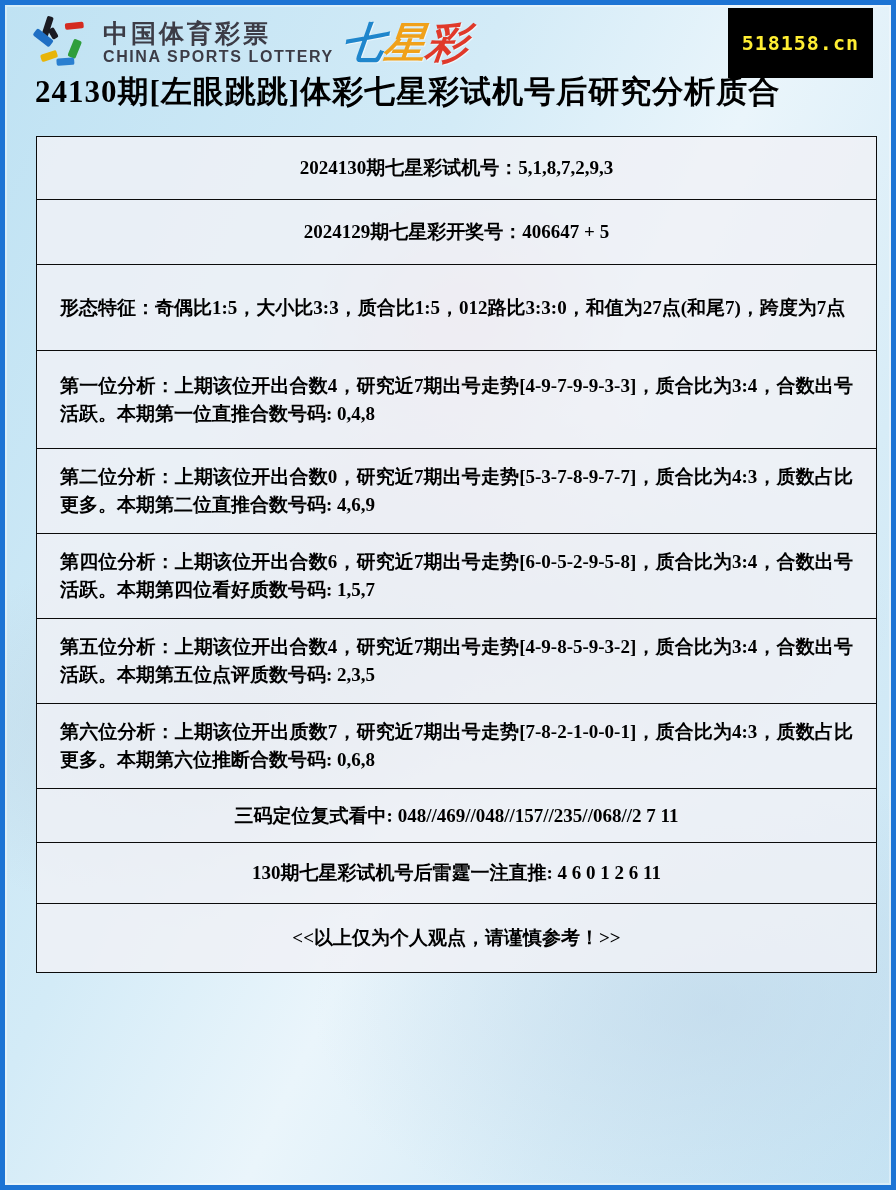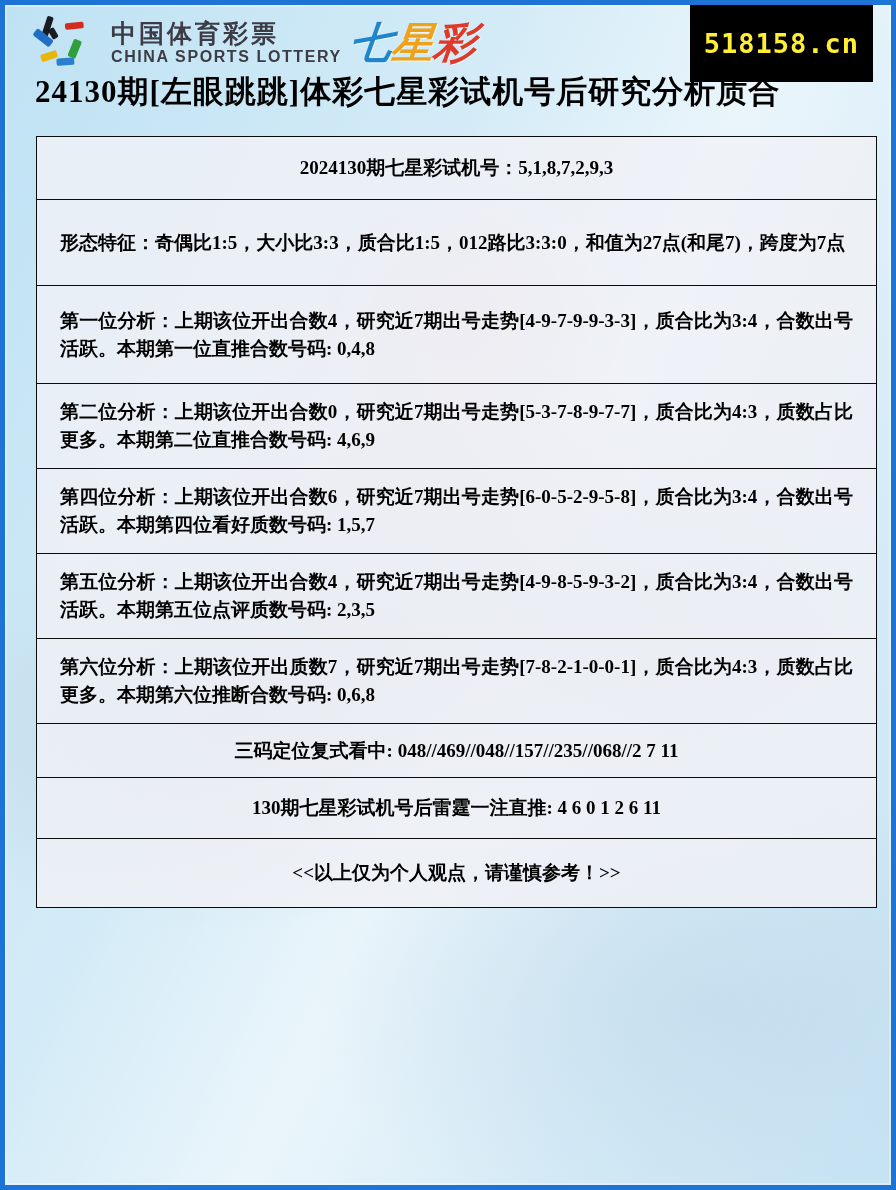--- a/index.html
+++ b/index.html
@@ -23,21 +23,21 @@
       radial-gradient(500px 300px at 80% 85%, rgba(190,214,232,0.6), transparent 80%),
       linear-gradient(115deg,#bfe2f3 0%,#d3ebf7 35%,#eaf5fb 55%,#d7ecf7 75%,#c6e4f4 100%);
   }
   
   .header{
     position:absolute;top:8px;left:26px;right:18px;height:60px;
     display:flex;align-items:center;
   }
   .logo{display:flex;align-items:center;}
   .logo-icon{width:66px;height:56px;flex:0 0 auto;}
-  .logo-text{margin-left:14px;line-height:1;}
+  .logo-text{margin-left:6px;line-height:1;}
   .logo-cn{
     font-family:"Liberation Sans","DejaVu Sans",sans-serif;
     font-size:25px;font-weight:bold;color:#3c3c46;letter-spacing:3px;
   }
   .logo-en{
     font-family:Liberation Sans, sans-serif;
     font-size:16px;font-weight:bold;color:#3c3c46;letter-spacing:1.6px;margin-top:3px;
   }
   .brand{
     margin-left:8px;
@@ -45,21 +45,21 @@
     font-size:42px;font-weight:bold;font-style:italic;line-height:1;
     transform:skewX(-6deg);
     text-shadow:1px 1px 0 rgba(255,255,255,0.6);
     white-space:nowrap;
   }
   .badge{
     margin-left:auto;
     background:#000;
     color:#ffee33;
     font-family:"DejaVu Sans Mono","Liberation Mono",monospace;
-    font-size:27px;font-weight:bold;
+    font-size:20px;font-weight:bold;
     padding:23px 14px;
     letter-spacing:1px;
   }
   
   .page-title{
     position:absolute;top:66px;left:30px;right:20px;
     text-align:left;
     font-size:31px;font-weight:bold;color:#000;
     letter-spacing:1px;
     white-space:nowrap;
@@ -110,20 +110,21 @@
         <span style="color:#1f86cc">七</span><span style="color:#f0a11a">星</span><span style="color:#e0392a">彩</span>
       </div>
     </div>
     <div class="badge">518158.cn</div>
   </div>
 
   <div class="page-title">24130期[左眼跳跳]体彩七星彩试机号后研究分析质合</div>
 
   <div class="board">
     <div class="trow center" style="min-height:62px">2024130期七星彩试机号：5,1,8,7,2,9,3</div>
+    <div class="trow center" style="min-height:65px">2024129期七星彩开奖号：406647 + 5</div>
     <div class="trow left" style="min-height:86px">形态特征：奇偶比1:5，大小比3:3，质合比1:5，012路比3:3:0，和值为27点(和尾7)，跨度为7点</div>
     <div class="trow left" style="min-height:98px">第一位分析：上期该位开出合数4，研究近7期出号走势[4-9-7-9-9-3-3]，质合比为3:4，合数出号活跃。本期第一位直推合数号码: 0,4,8</div>
     <div class="trow left" style="min-height:85px">第二位分析：上期该位开出合数0，研究近7期出号走势[5-3-7-8-9-7-7]，质合比为4:3，质数占比更多。本期第二位直推合数号码: 4,6,9</div>
     <div class="trow left" style="min-height:85px">第四位分析：上期该位开出合数6，研究近7期出号走势[6-0-5-2-9-5-8]，质合比为3:4，合数出号活跃。本期第四位看好质数号码: 1,5,7</div>
     <div class="trow left" style="min-height:85px">第五位分析：上期该位开出合数4，研究近7期出号走势[4-9-8-5-9-3-2]，质合比为3:4，合数出号活跃。本期第五位点评质数号码: 2,3,5</div>
     <div class="trow left" style="min-height:85px">第六位分析：上期该位开出质数7，研究近7期出号走势[7-8-2-1-0-0-1]，质合比为4:3，质数占比更多。本期第六位推断合数号码: 0,6,8</div>
     <div class="trow center" style="min-height:54px">三码定位复式看中: 048//469//048//157//235//068//2 7 11</div>
     <div class="trow center" style="min-height:61px">130期七星彩试机号后雷霆一注直推: 4 6 0 1 2 6 11</div>
     <div class="trow center" style="min-height:69px">&lt;&lt;以上仅为个人观点，请谨慎参考！&gt;&gt;</div>
   </div>

